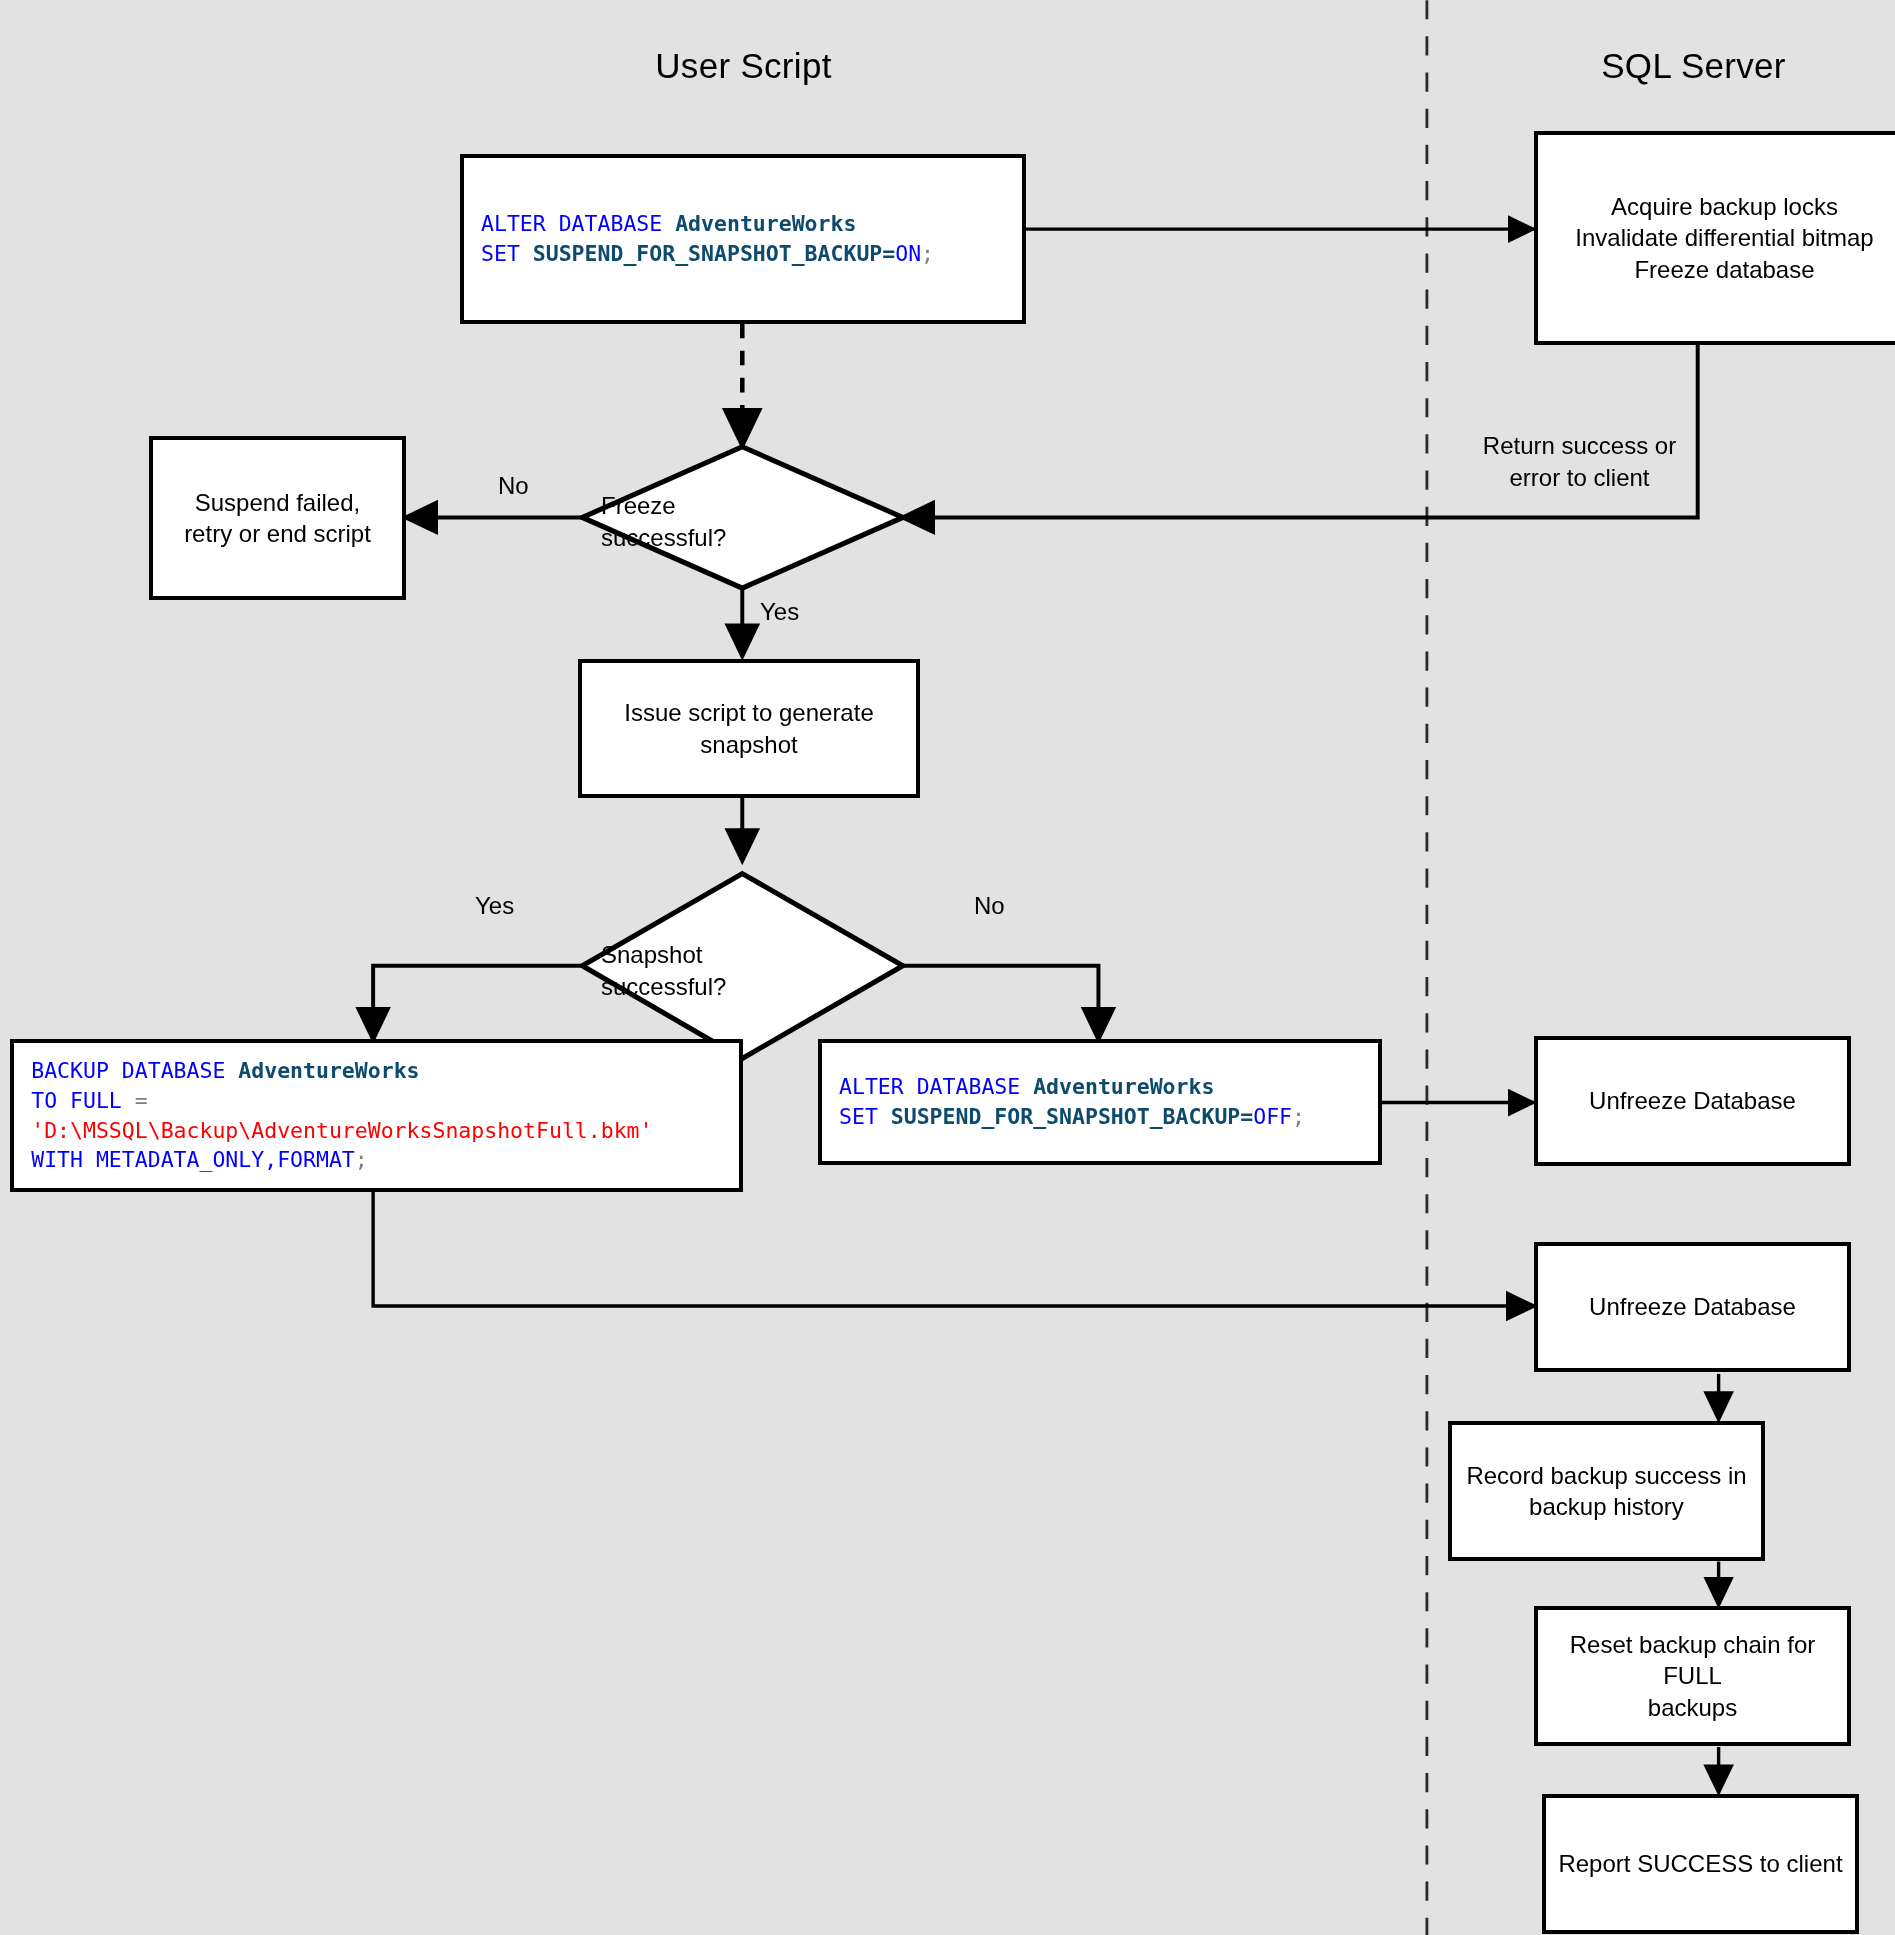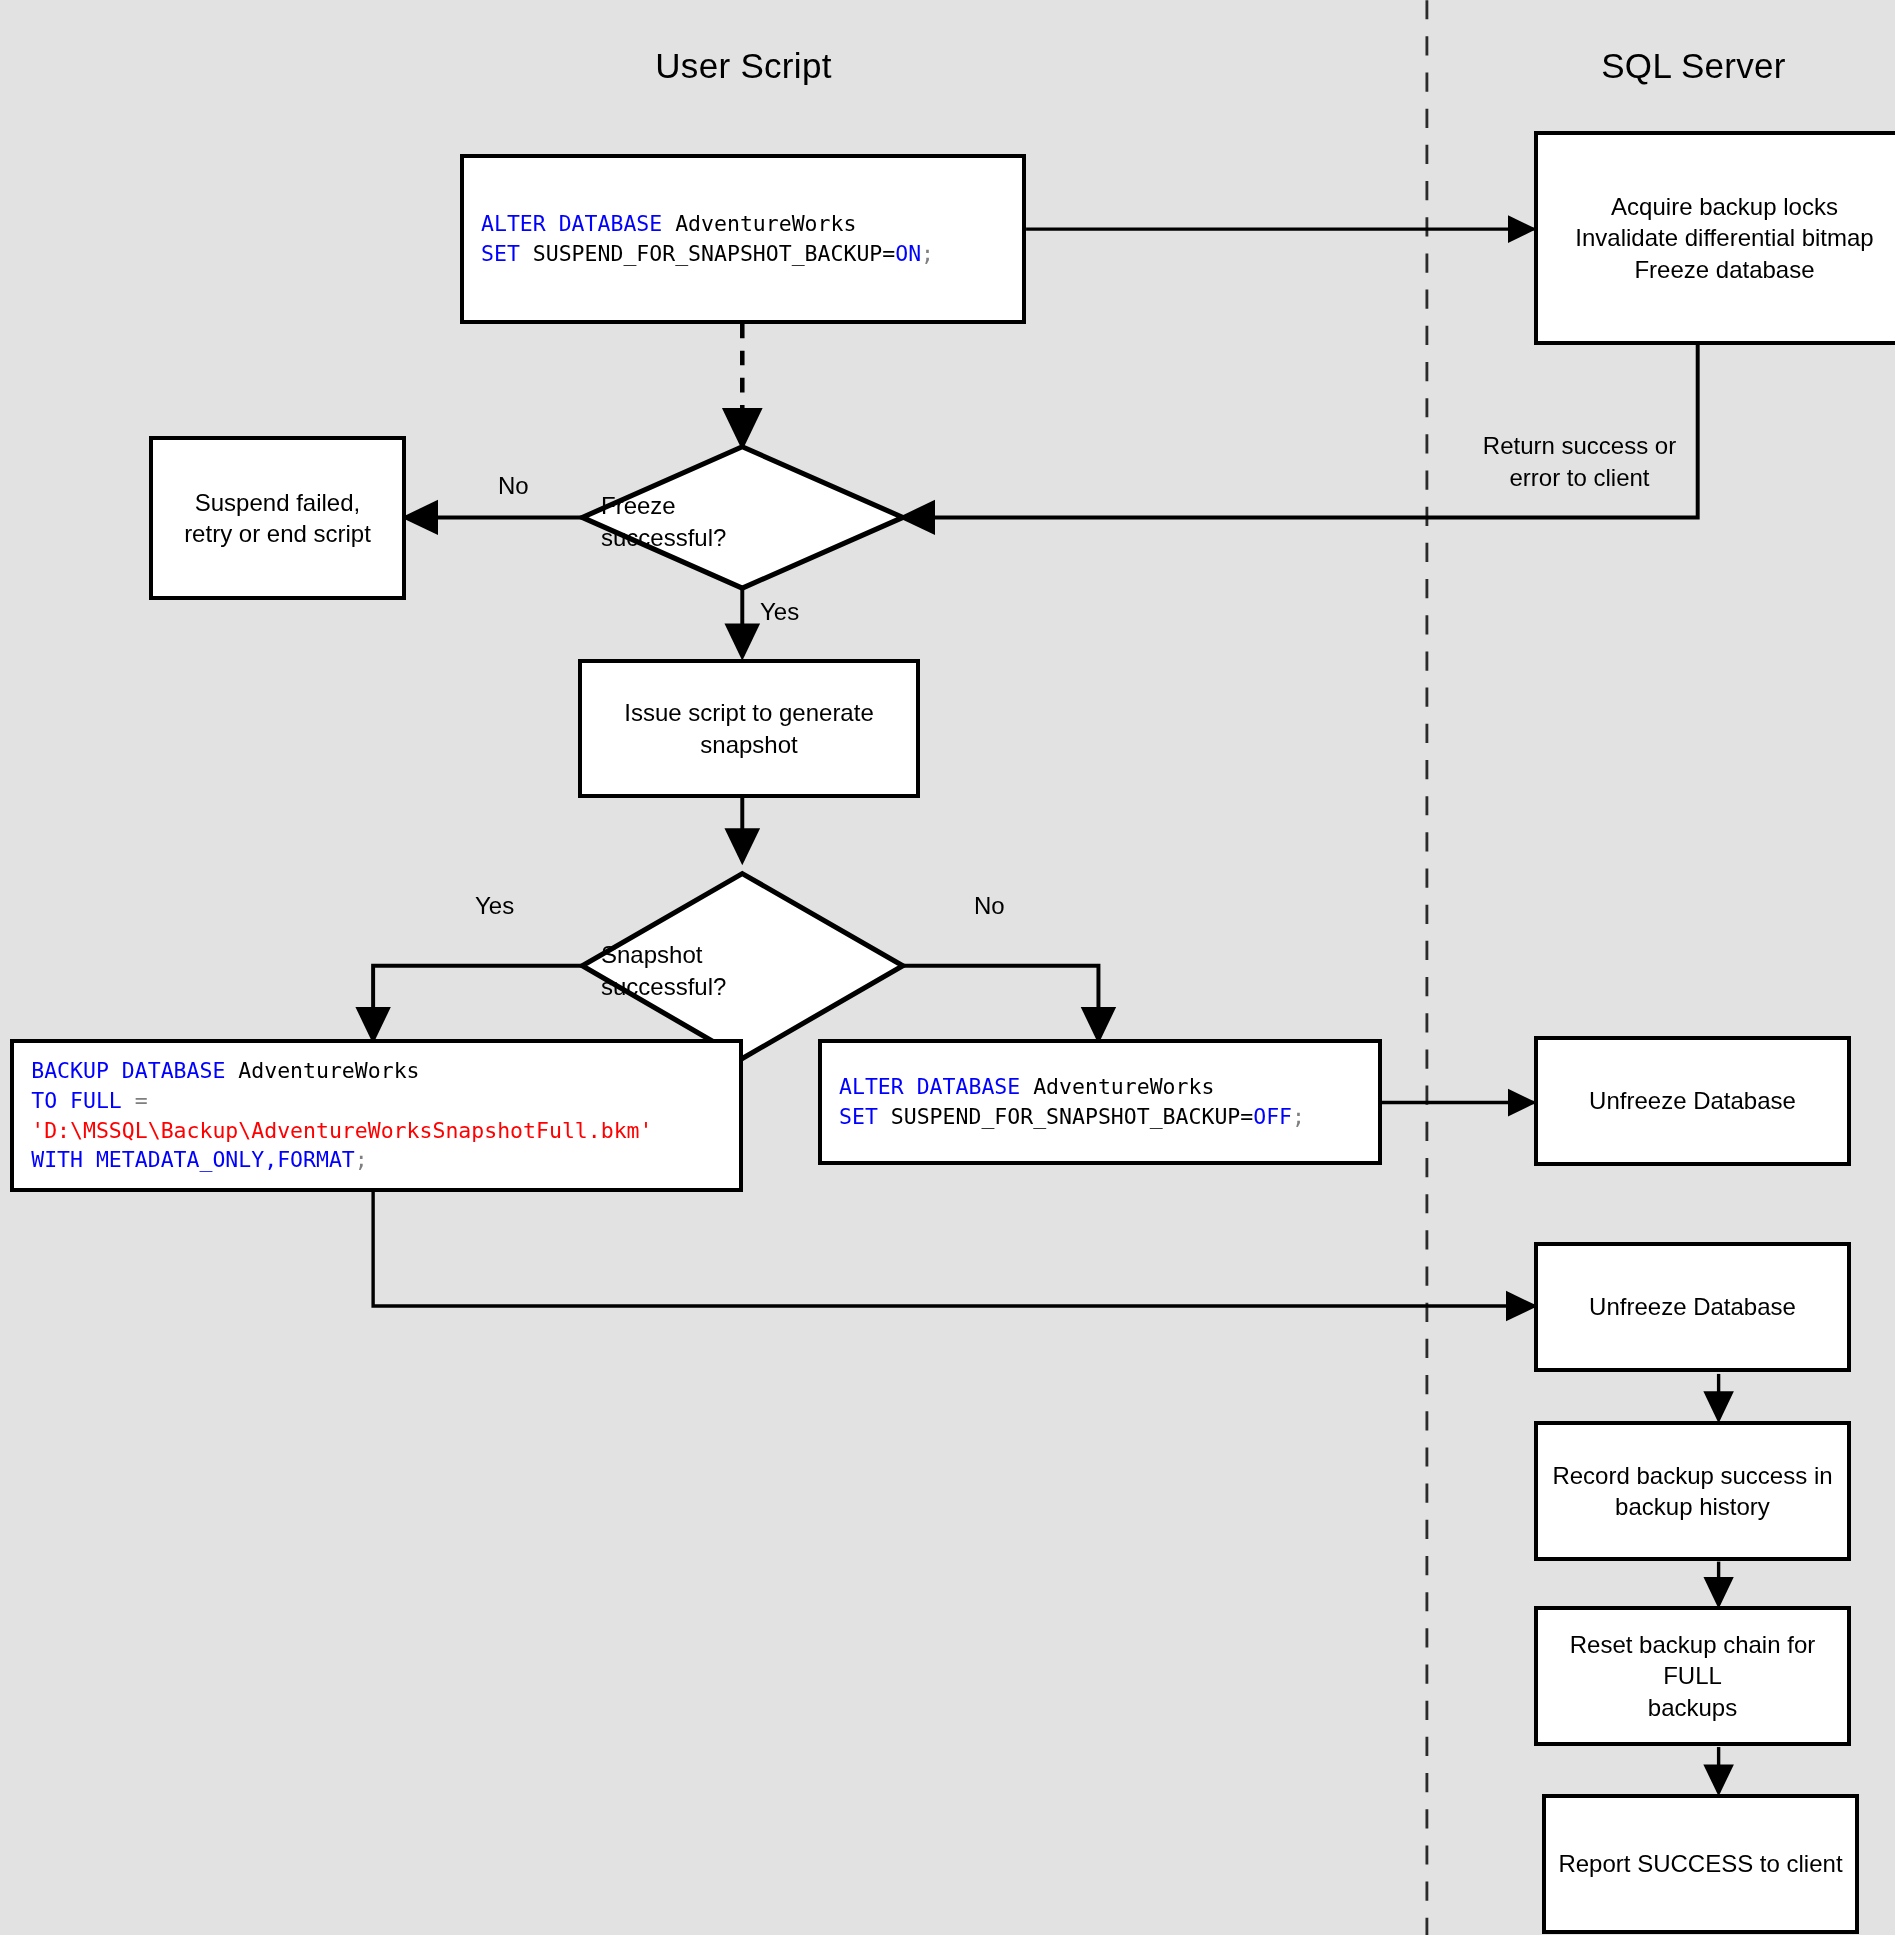--- a/index.html
+++ b/index.html
@@ -48,21 +48,21 @@
     text-align: left;
     font-family: "DejaVu Sans Mono", "Liberation Mono", monospace;
     font-size: 21.5px;
     line-height: 1.38;
     padding: 2.3px 17px;
     white-space: pre;
   }
   .kw { color: #0000ff; }
   .str { color: #ff0000; }
   .pun { color: #7f7f7f; }
-  .plain { color: #000000; }
+  .plain { color: #0c4a6e; font-weight: bold; }
   .edge-label {
     position: absolute;
     font-size: 24px;
     color: #000;
     white-space: nowrap;
   }
   .note-label {
     position: absolute;
     font-size: 24px;
     color: #000;
@@ -171,21 +171,21 @@
 
   <div class="node code" style="left:818px; top:1039px; width:564px; height:126px;">
     <div><span class="kw">ALTER DATABASE </span><span class="plain">AdventureWorks</span>
 <span class="kw">SET </span><span class="plain">SUSPEND_FOR_SNAPSHOT_BACKUP=</span><span class="kw">OFF</span><span class="pun">;</span></div>
   </div>
 
   <div class="node" style="left:1534px; top:1036px; width:317px; height:130px;">Unfreeze Database</div>
 
   <div class="node" style="left:1534px; top:1242px; width:317px; height:130px;">Unfreeze Database</div>
 
-  <div class="node" style="left:1534px; top:1421px; width:317px; height:140px; white-space:pre-line;">Record backup success in
+  <div class="node" style="left:1448px; top:1421px; width:317px; height:140px; white-space:pre-line;">Record backup success in
 backup history</div>
 
   <div class="node" style="left:1534px; top:1606px; width:317px; height:140px; white-space:pre-line;">Reset backup chain for FULL
 backups</div>
 
   <div class="node" style="left:1534px; top:1794px; width:317px; height:140px;margin-left:8px;">Report SUCCESS to client</div>
 
   <div class="edge-label" style="left:498px; top:472px;">No</div>
   <div class="edge-label" style="left:760px; top:598px;">Yes</div>
   <div class="edge-label" style="left:475px; top:892px;">Yes</div>

